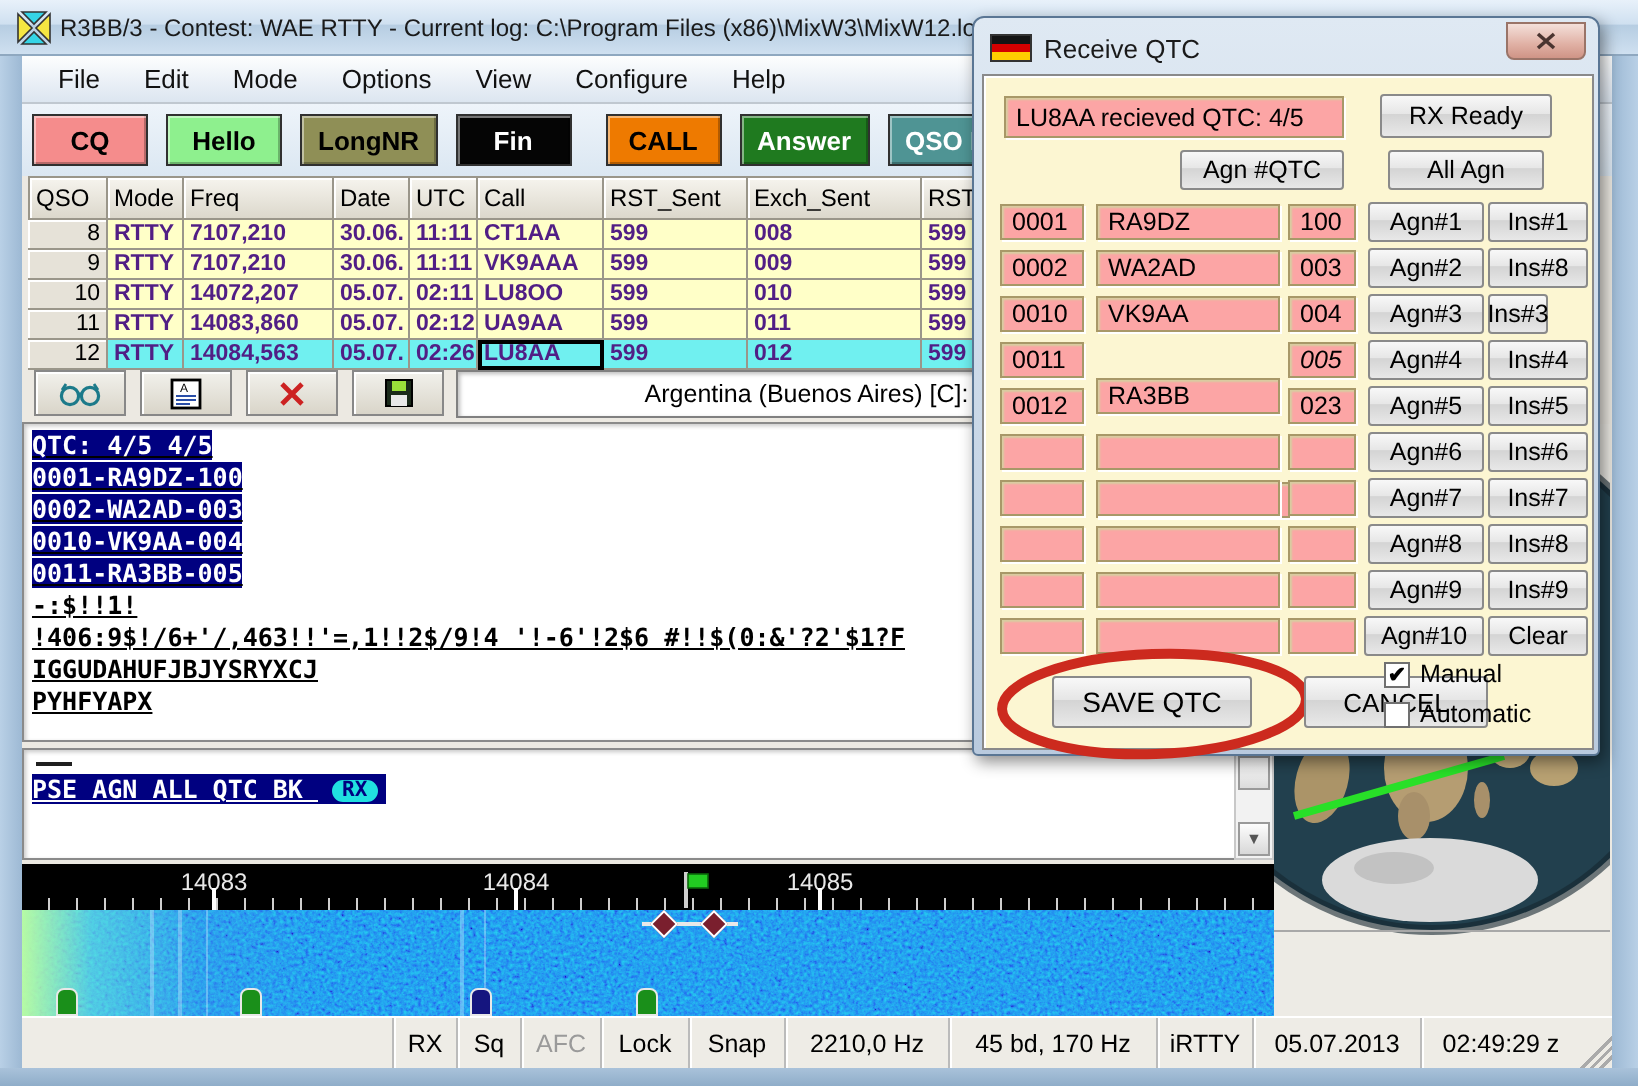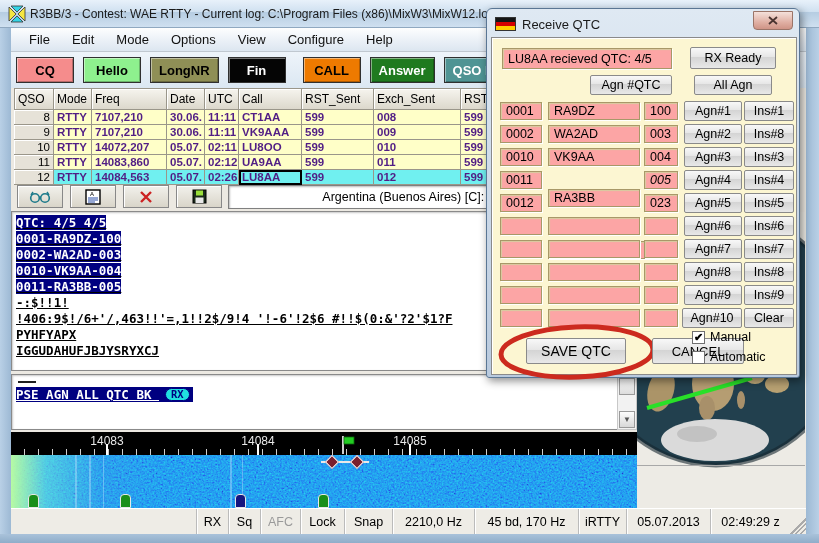--- a/index.html
+++ b/index.html
@@ -264,22 +264,22 @@
   <div class="abs infobox" style="left:228px;top:185px;width:470px;">Argentina (Buenos Aires) [C]:  [254 Deg  13632 km [</div>
 
   <div class="abs pane" style="left:11px;top:211px;width:626px;height:160px;padding:3px 0 0 4px;">
     <div class="mono"><span class="hl">QTC: 4/5 4/5</span></div>
     <div class="mono"><span class="hl">0001-RA9DZ-100</span></div>
     <div class="mono"><span class="hl">0002-WA2AD-003</span></div>
     <div class="mono"><span class="hl">0010-VK9AA-004</span></div>
     <div class="mono"><span class="hl">0011-RA3BB-005</span></div>
     <div class="mono">-:$!!1!</div>
     <div class="mono" style="overflow:hidden;width:616px;">!406:9$!/6+'/,463!!'=,1!!2$/9!4 '!-6'!2$6 #!!$(0:&amp;'?2'$1?F</div>
+    <div class="mono">IGGUDAHUFJBJYSRYXCJ</div>
     <div class="mono">PYHFYAPX</div>
-    <div class="mono">IGGUDAHUFJBJYSRYXCJ</div>
   </div>
 
   <div class="abs pane" style="left:11px;top:374px;width:626px;height:56px;padding:4px 0 0 4px;">
     <div class="abs" style="left:6px;top:6px;width:18px;height:2px;background:#202020;"></div>
     <div class="mono" style="margin-top:8px;"><span class="hl txline">PSE AGN ALL QTC BK </span><span class="hl" style="padding-right:3px;"><span class="rx-badge">RX</span></span></div>
   </div>
 
   <div class="abs sb" style="left:617px;top:374px;width:20px;height:56px;">
     <div class="sb-thumb abs" style="left:1px;top:3px;width:16px;height:17px;"></div>
     <div class="sb-btn abs" style="left:1px;top:36px;width:16px;height:17px;">▼</div>
@@ -386,21 +386,21 @@
       <div class="dfield" style="left:8px;top:87px;width:42px;height:18px;">0002</div>
       <div class="dfield" style="left:56px;top:87px;width:92px;height:18px;">WA2AD</div>
       <div class="dfield" style="left:152px;top:87px;width:34px;height:18px;">003</div>
       <div class="dbtn" style="left:192px;top:86px;width:58px;height:20px;">Agn#2</div>
       <div class="dbtn" style="left:252px;top:86px;width:50px;height:20px;">Ins#8</div>
 
       <div class="dfield" style="left:8px;top:110px;width:42px;height:18px;">0010</div>
       <div class="dfield" style="left:56px;top:110px;width:92px;height:18px;">VK9AA</div>
       <div class="dfield" style="left:152px;top:110px;width:34px;height:18px;">004</div>
       <div class="dbtn" style="left:192px;top:109px;width:58px;height:20px;">Agn#3</div>
-      <div class="dbtn" style="left:252px;top:109px;width:50px;height:20px;">Ins#3</div>
+      <div class="dbtn" style="left:252px;top:109px;width:30px;height:20px;">Ins#3</div>
 
       <div class="dfield" style="left:8px;top:133px;width:42px;height:18px;">0011</div>
       <div class="dfield" style="left:56px;top:151px;width:92px;height:18px;">RA3BB</div>
       <div class="dfield" style="left:152px;top:133px;width:34px;height:18px;font-style:italic;">005</div>
       <div class="dbtn" style="left:192px;top:132px;width:58px;height:20px;">Agn#4</div>
       <div class="dbtn" style="left:252px;top:132px;width:50px;height:20px;">Ins#4</div>
 
       <div class="dfield" style="left:8px;top:156px;width:42px;height:18px;">0012</div>
       <div class="dfield" style="left:56px;top:156px;width:116px;height:18px;margin-top:47px;">OE3RTS</div>
       <div class="dfield" style="left:152px;top:156px;width:34px;height:18px;">023</div>

